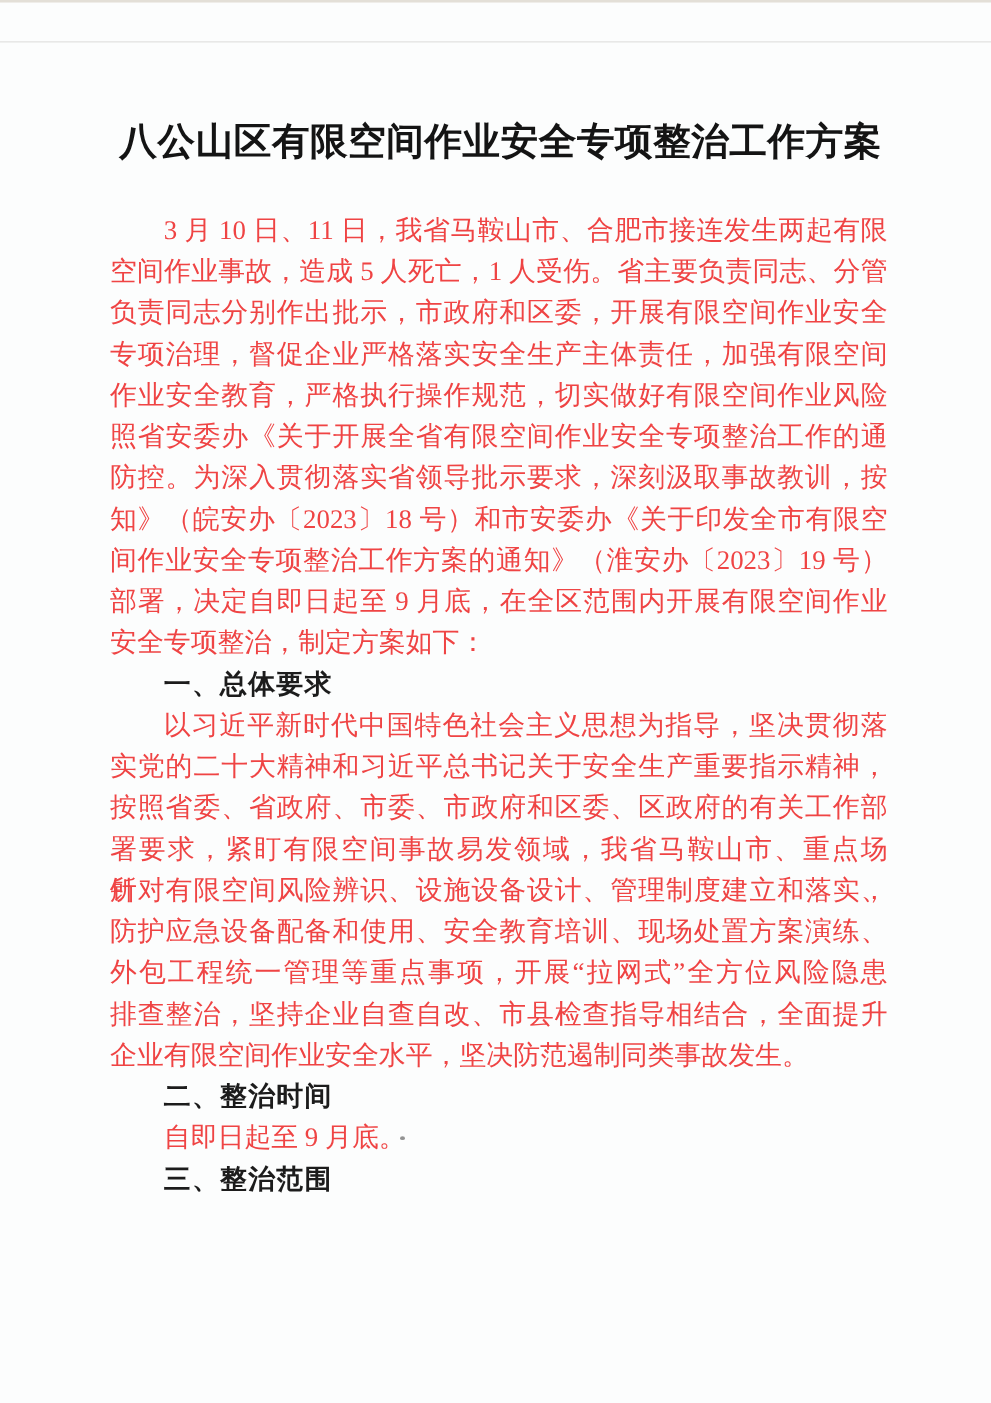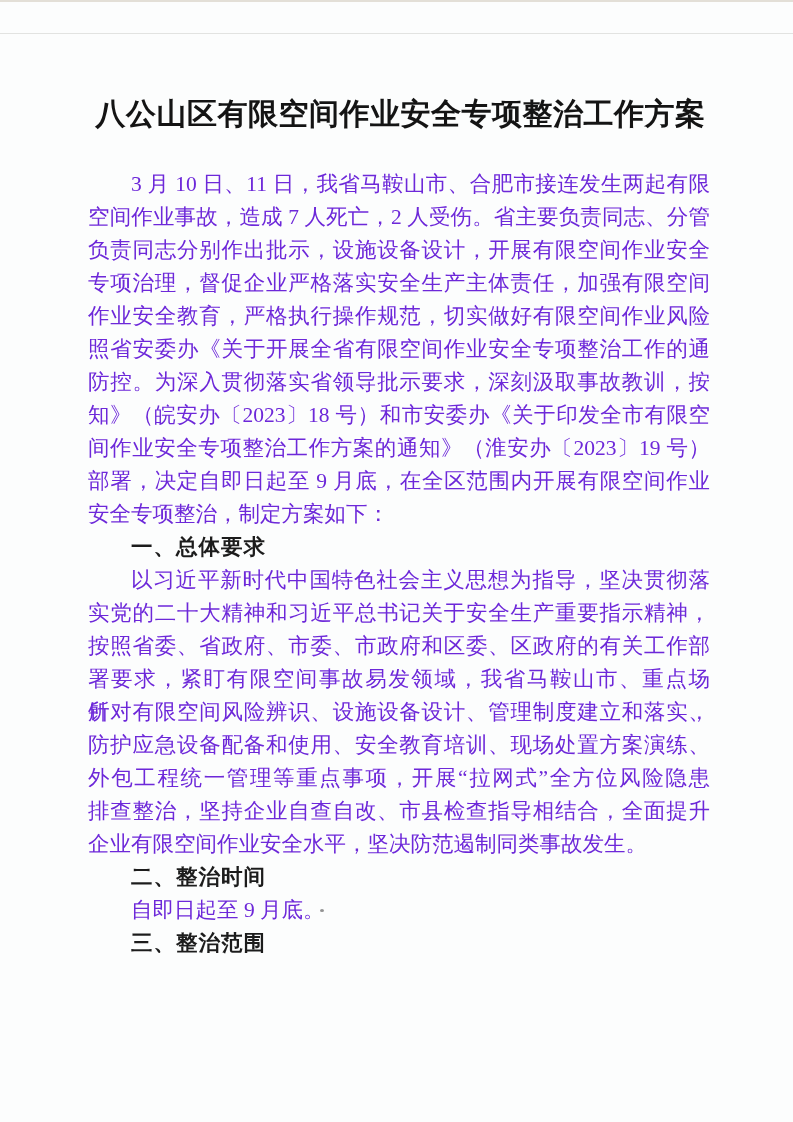--- a/index.html
+++ b/index.html
@@ -50,21 +50,21 @@
   }
   .doc-body {
     position: absolute;
     top: 168px; left: 88px;
     width: 622px;
   }
   .line {
     height: 33px;
     line-height: 33px;
     font-size: 21.5px;
-    color: #6d28d9;
+    color: #ef4444;
     text-align: justify;
     text-align-last: justify;
     overflow: visible;
   }
   .line.indent {
     text-indent: 43px;
   }
   .line.end {
     text-align: center;
     text-align-last: left;
@@ -83,22 +83,22 @@
 
 <div class="page">
   <div class="scan-edge-top"></div>
   <div class="scan-line"></div>
   <div class="scan-speck"></div>
 
   <h1 class="doc-title">八公山区有限空间作业安全专项整治工作方案</h1>
 
   <div class="doc-body">
       <div class="line indent">3 月 10 日、11 日，我省马鞍山市、合肥市接连发生两起有限</div>
-      <div class="line">空间作业事故，造成 7 人死亡，2 人受伤。省主要负责同志、分管</div>
-      <div class="line">负责同志分别作出批示，设施设备设计，开展有限空间作业安全</div>
+      <div class="line">空间作业事故，造成 5 人死亡，1 人受伤。省主要负责同志、分管</div>
+      <div class="line">负责同志分别作出批示，市政府和区委，开展有限空间作业安全</div>
       <div class="line">专项治理，督促企业严格落实安全生产主体责任，加强有限空间</div>
       <div class="line">作业安全教育，严格执行操作规范，切实做好有限空间作业风险</div>
       <div class="line">照省安委办《关于开展全省有限空间作业安全专项整治工作的通</div>
       <div class="line">防控。为深入贯彻落实省领导批示要求，深刻汲取事故教训，按</div>
       <div class="line">知》（皖安办〔2023〕18 号）和市安委办《关于印发全市有限空</div>
       <div class="line">间作业安全专项整治工作方案的通知》（淮安办〔2023〕19 号）</div>
       <div class="line">部署，决定自即日起至 9 月底，在全区范围内开展有限空间作业</div>
       <div class="line end">安全专项整治，制定方案如下：</div>
       <div class="line indent heading">一、总体要求</div>
       <div class="line indent">以习近平新时代中国特色社会主义思想为指导，坚决贯彻落</div>

